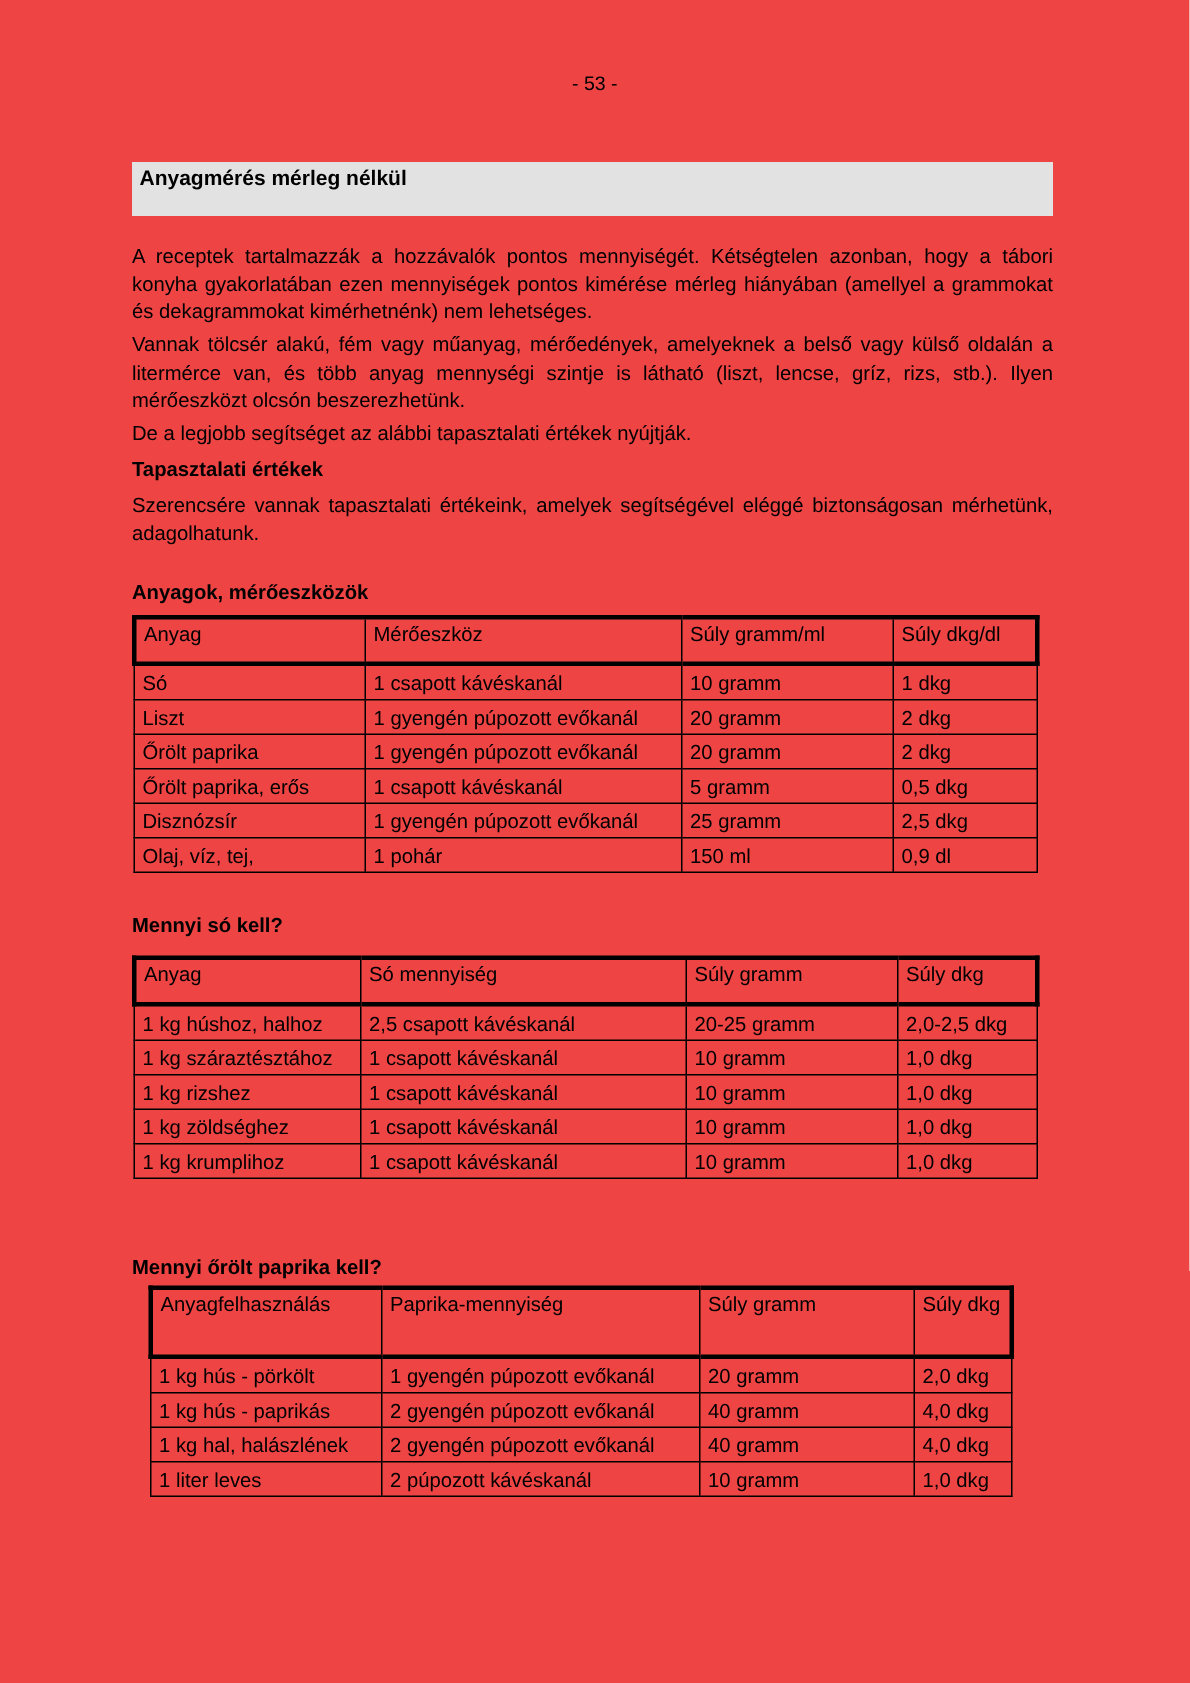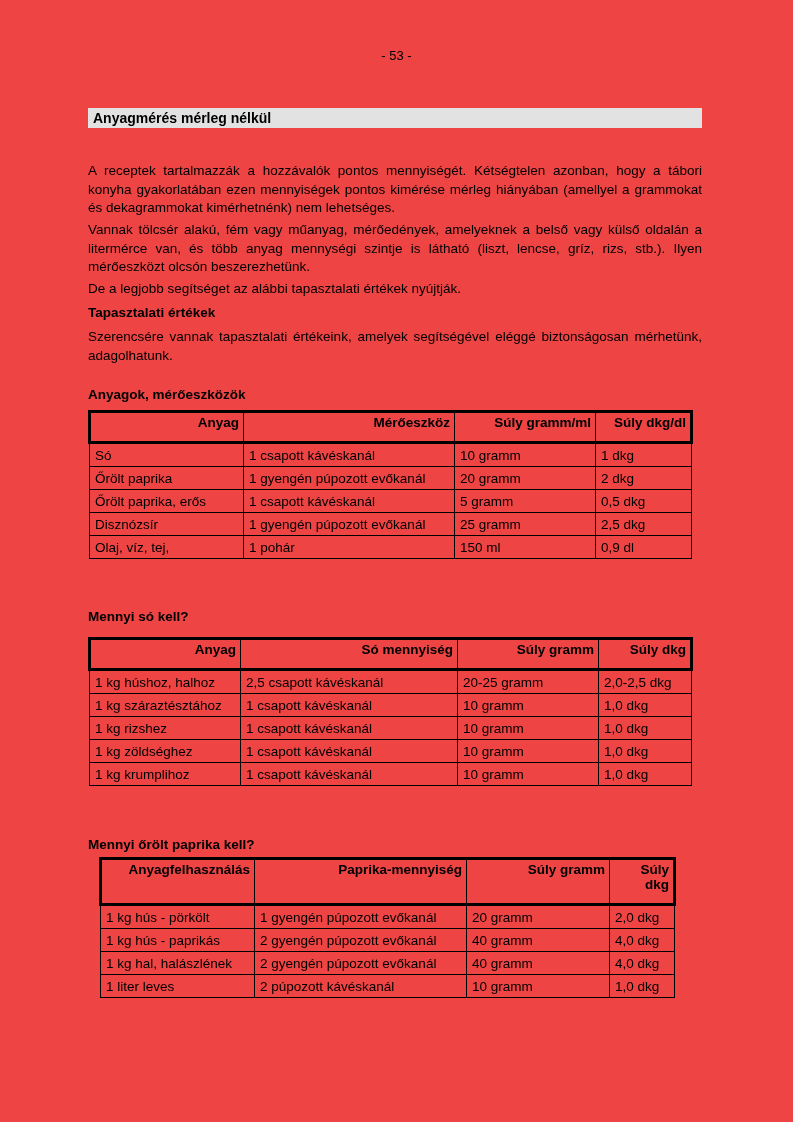--- a/index.html
+++ b/index.html
@@ -23,21 +23,21 @@
     left: 0;
     width: 793px;
     text-align: center;
     font-size: 13px;
   }
 
   .title-bar {
     top: 108px;
     left: 88px;
     width: 609px;
-    height: 20px;
+    height: 36px;
     background: #e2e2e2;
     font-size: 14px;
     font-weight: bold;
     line-height: 20px;
     padding-left: 5px;
   }
 
   .para {
     left: 88px;
     width: 614px;
@@ -56,22 +56,22 @@
 
   table.doc-table {
     border-collapse: collapse;
     table-layout: fixed;
     font-size: 13.5px;
   }
   table.doc-table th {
     border: 1.5px solid #000;
     border-top: 3.5px solid #000;
     border-bottom: 3.5px solid #000;
-    font-weight: bold;
-    text-align: right;
+    font-weight: normal;
+    text-align: left;
     vertical-align: top;
     padding: 2px 4px 0 5px;
     height: 26px;
     overflow: hidden;
   }
   table.doc-table th:first-child { border-left: 3.5px solid #000; }
   table.doc-table th:last-child  { border-right: 3.5px solid #000; }
   table.doc-table td {
     border: 1.5px solid #000;
     vertical-align: middle;
@@ -115,20 +115,26 @@
       </tr>
     </thead>
     <tbody>
       <tr>
         <td>Só</td>
         <td>1 csapott kávéskanál</td>
         <td>10 gramm</td>
         <td>1 dkg</td>
       </tr>
       <tr>
+        <td>Liszt</td>
+        <td>1 gyengén púpozott evőkanál</td>
+        <td>20 gramm</td>
+        <td>2 dkg</td>
+      </tr>
+      <tr>
         <td>Őrölt paprika</td>
         <td>1 gyengén púpozott evőkanál</td>
         <td>20 gramm</td>
         <td>2 dkg</td>
       </tr>
       <tr>
         <td>Őrölt paprika, erős</td>
         <td>1 csapott kávéskanál</td>
         <td>5 gramm</td>
         <td>0,5 dkg</td>

